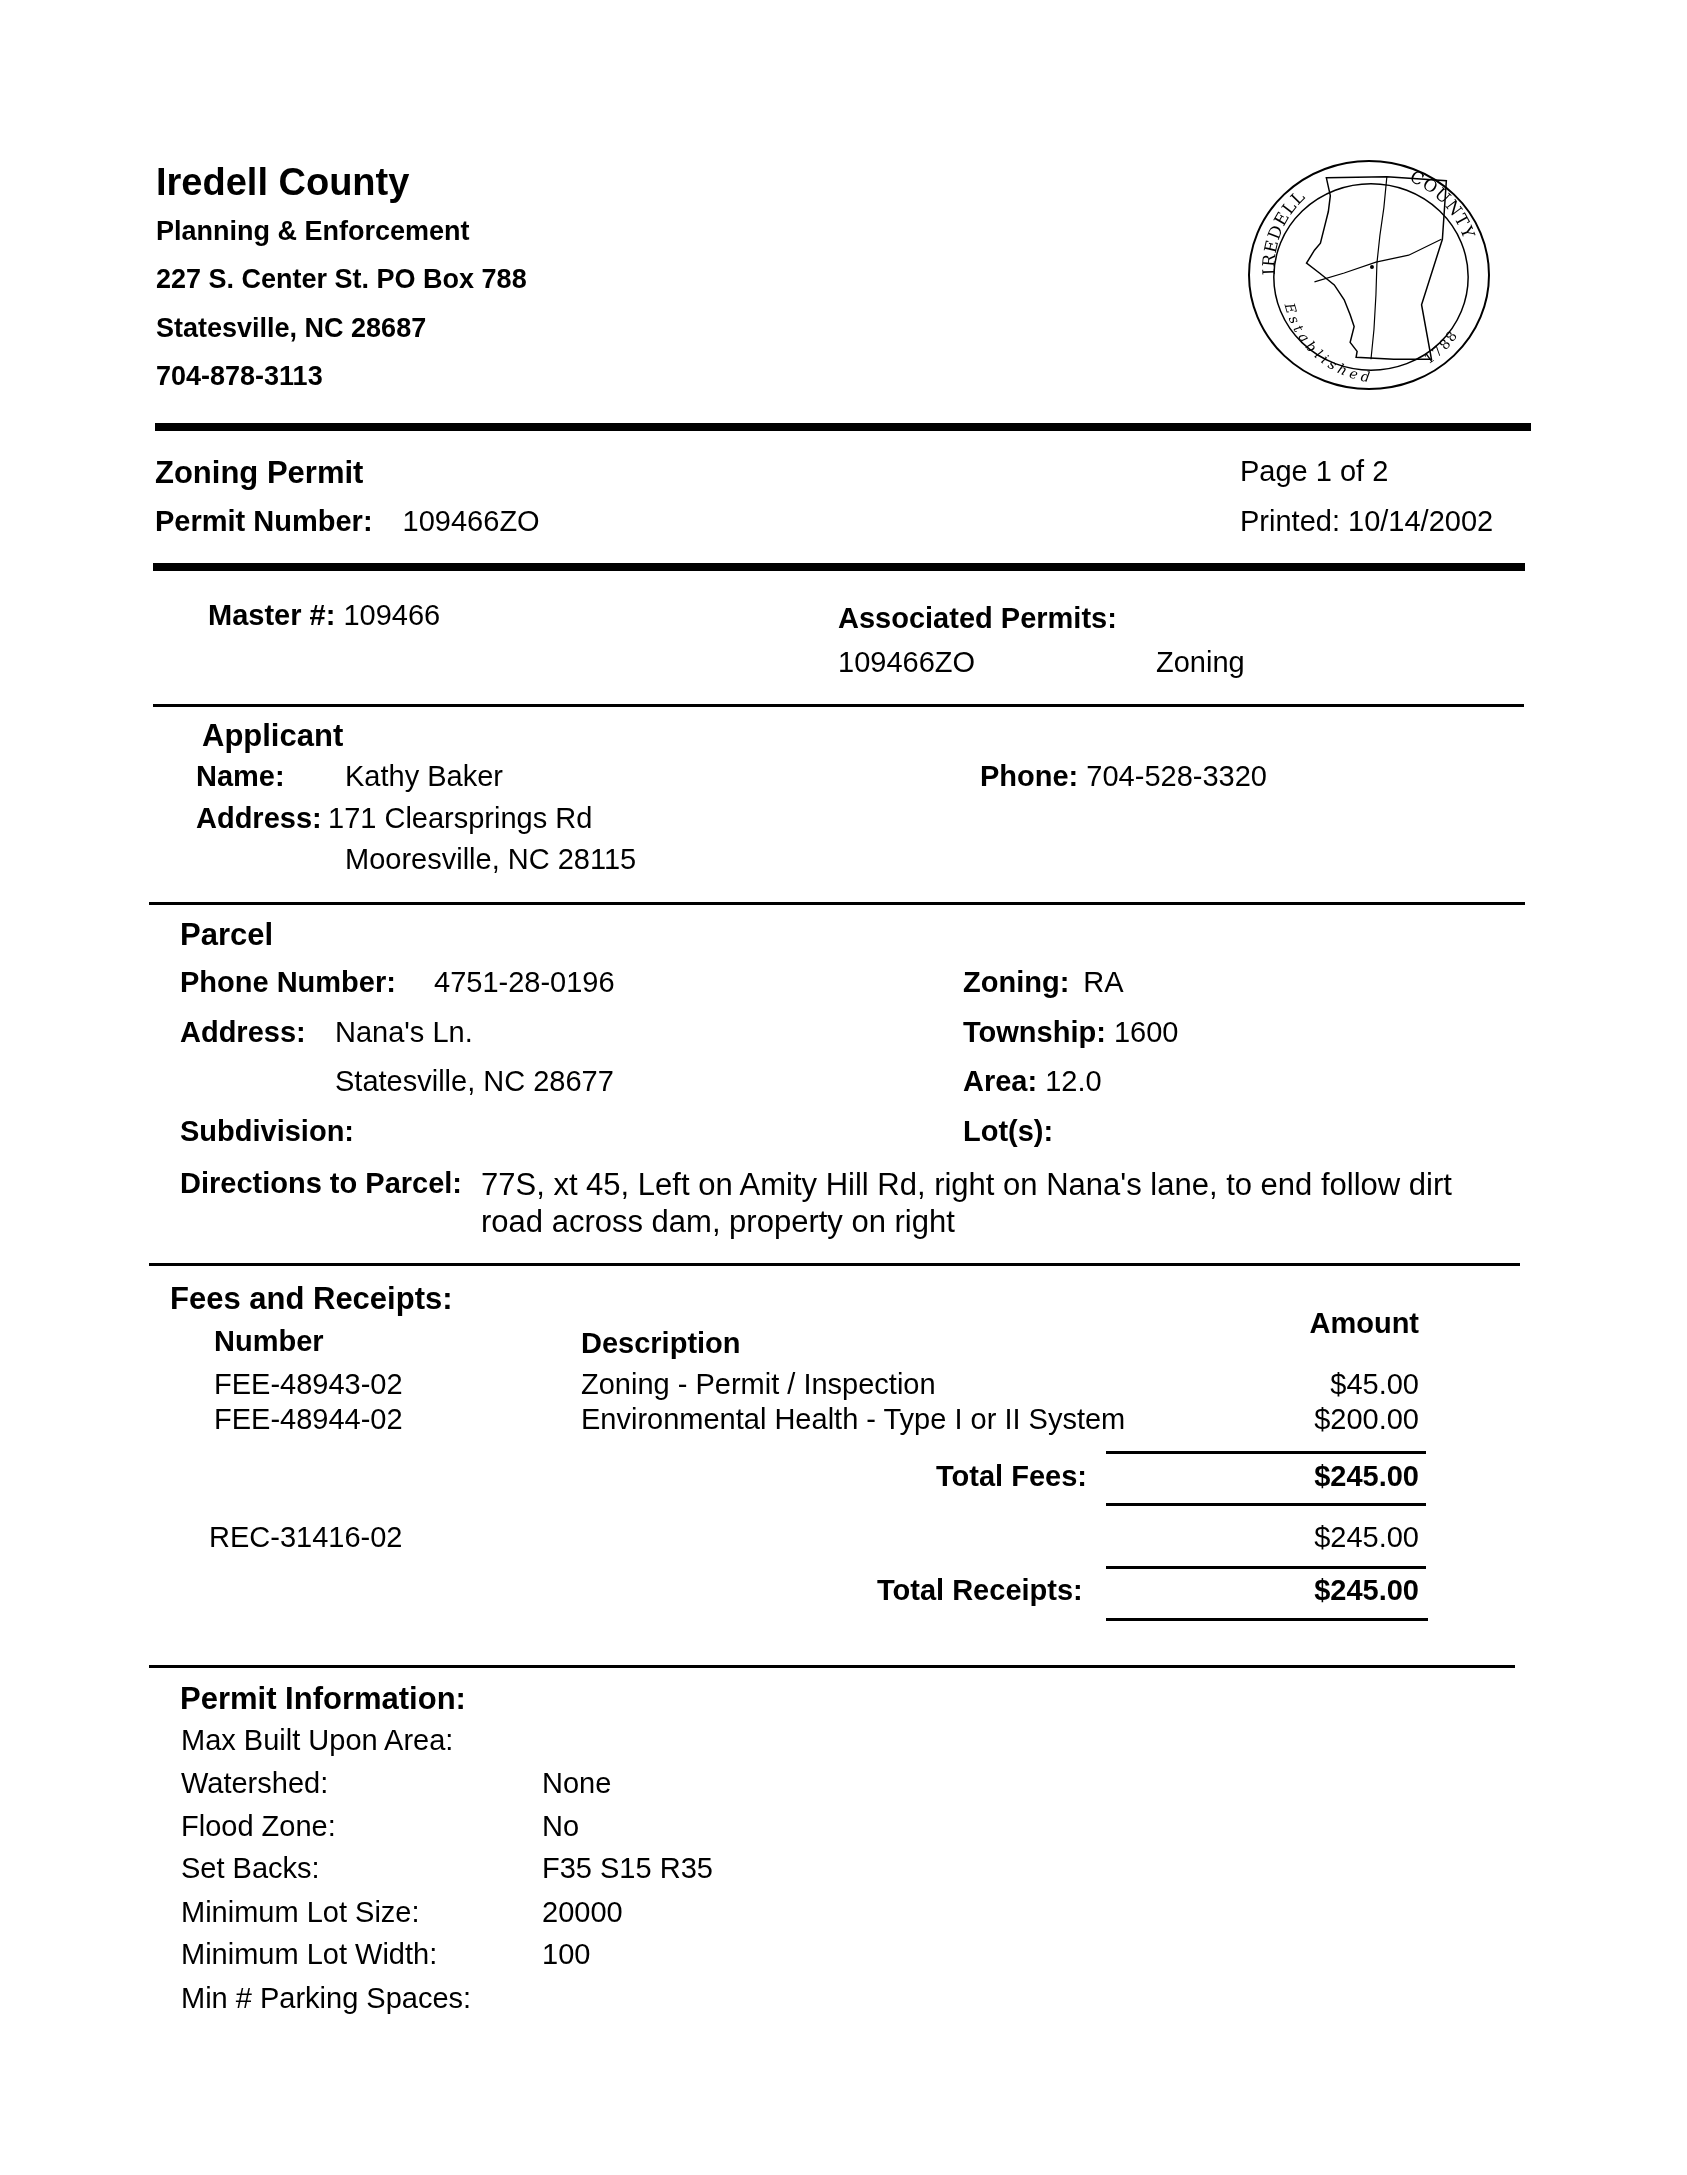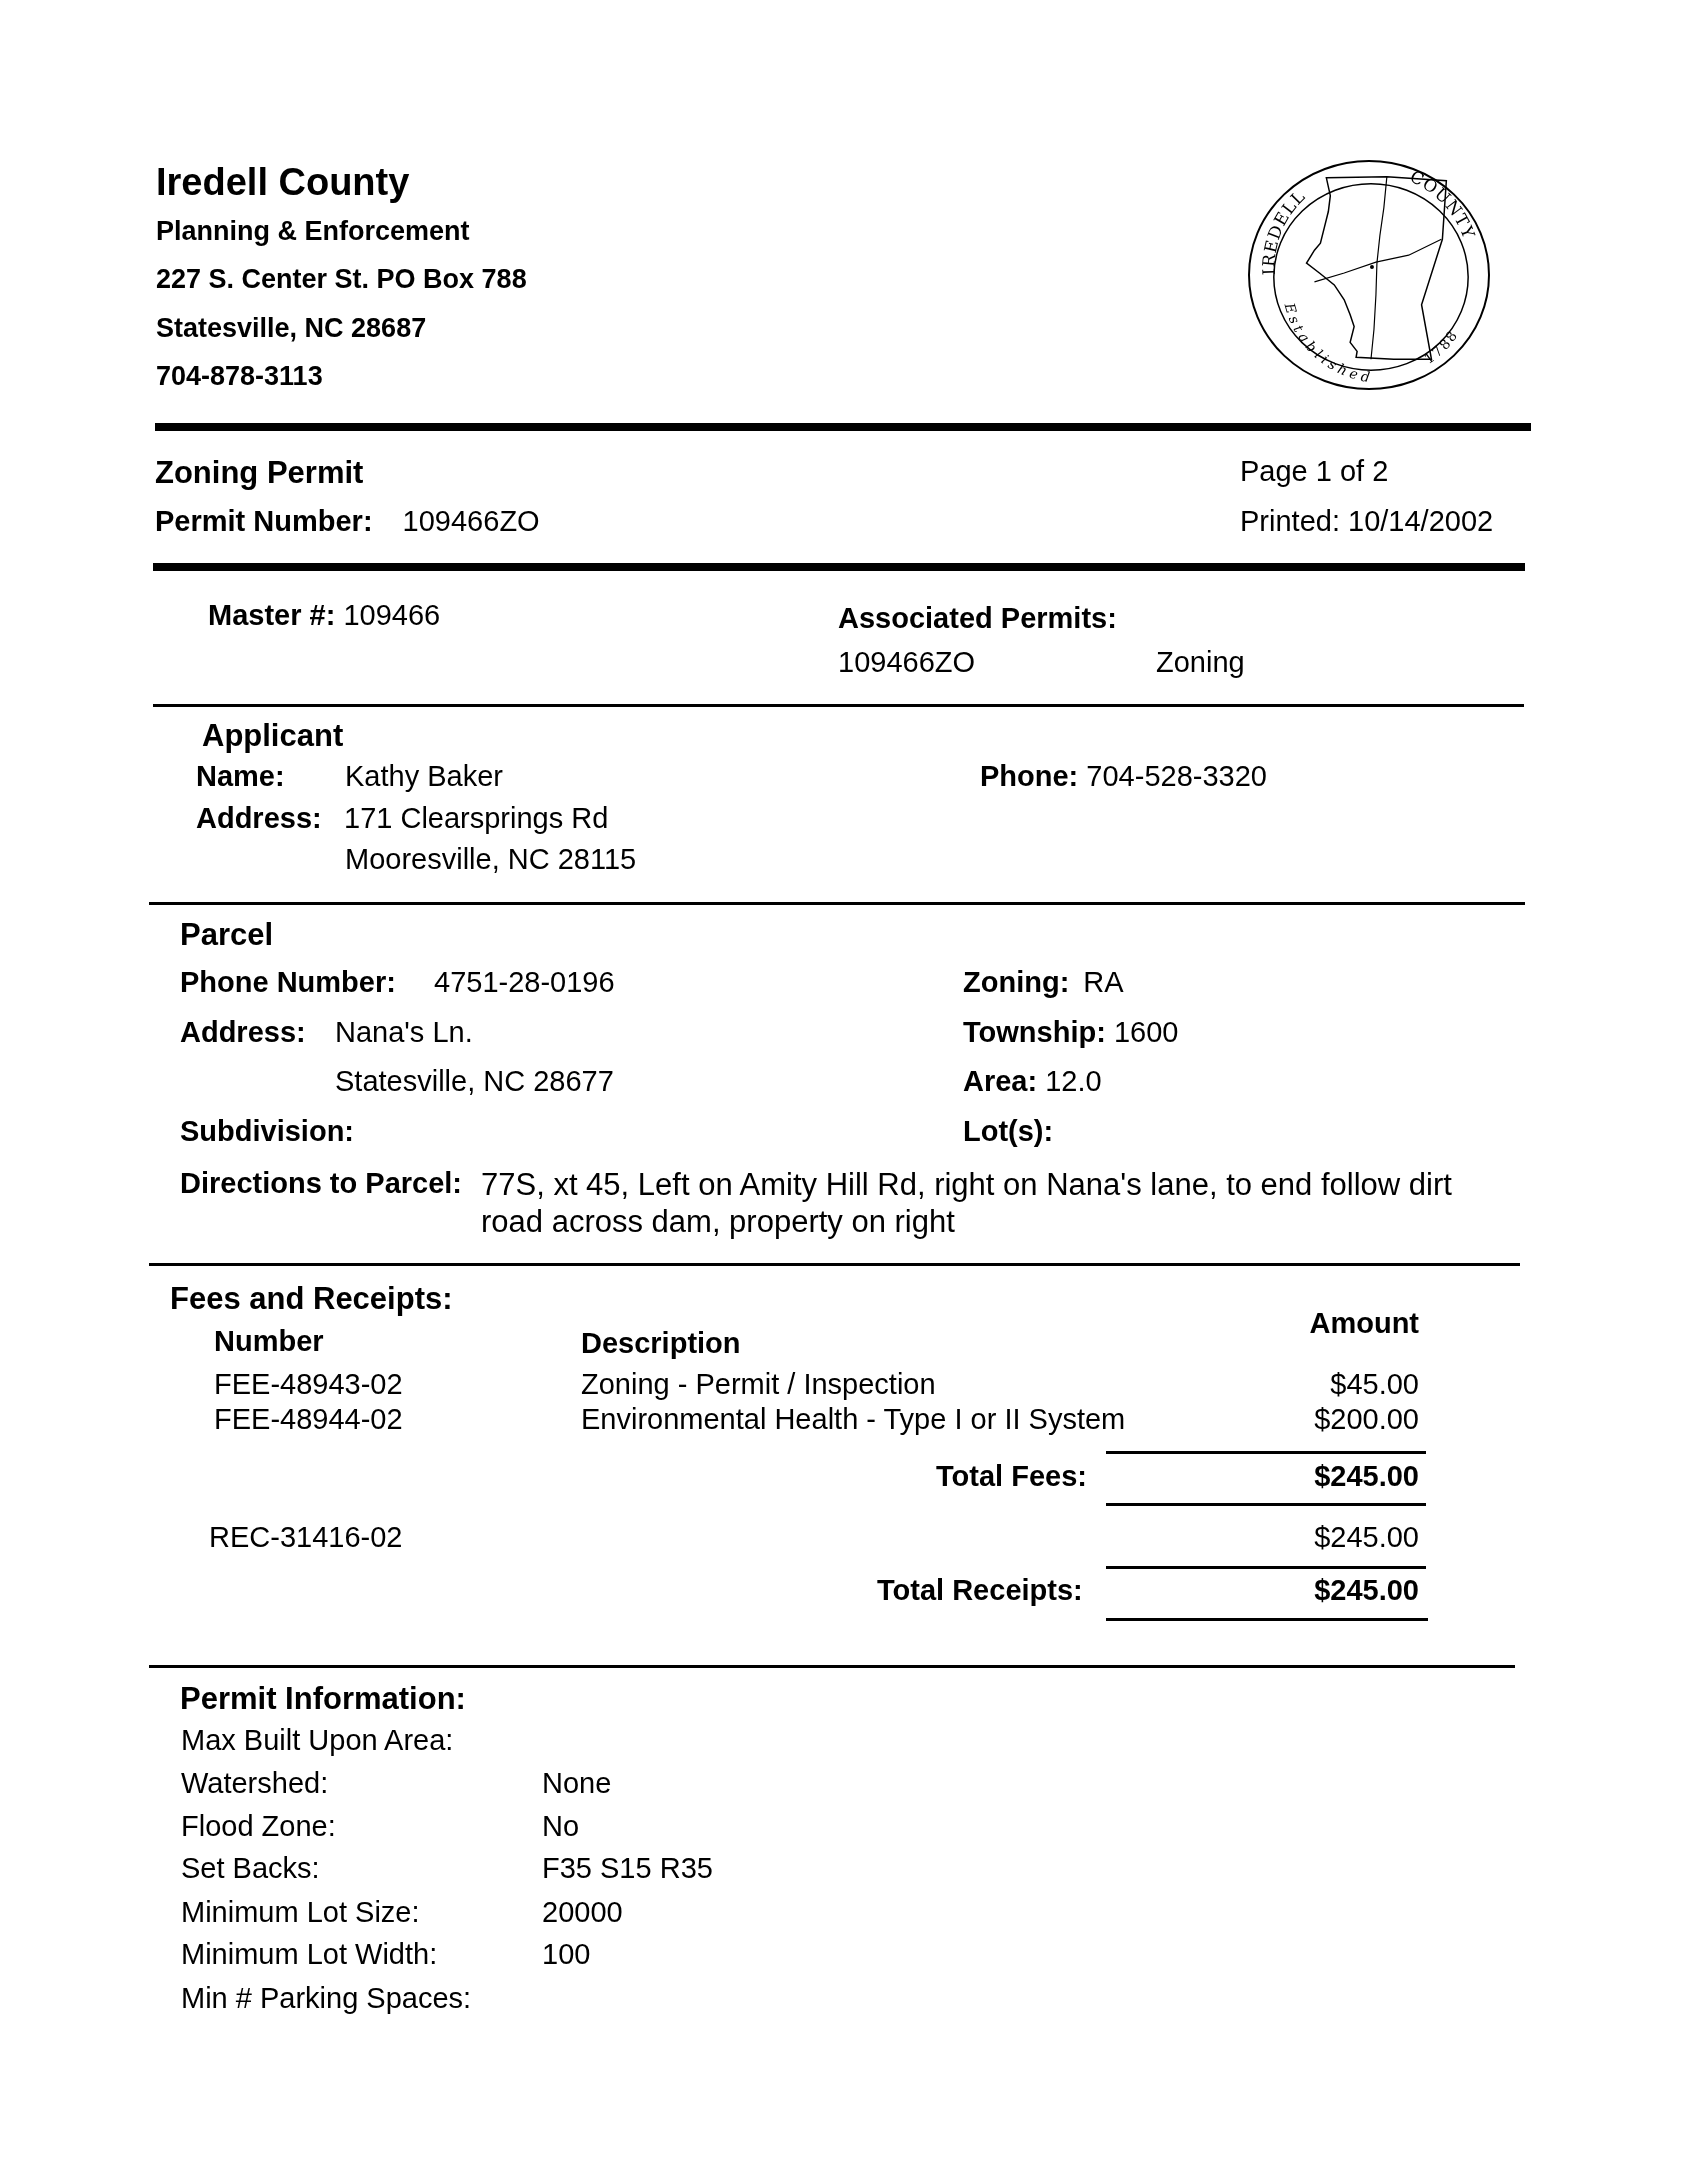--- a/index.html
+++ b/index.html
@@ -65,21 +65,21 @@
 <div class="abs t29 b" style="left:838px;top:604px;">Associated Permits:</div>
 <div class="abs t29" style="left:838px;top:648px;">109466ZO</div>
 <div class="abs t29" style="left:1156px;top:648px;">Zoning</div>
 
 <div class="rule" style="left:153px;top:704px;width:1371px;height:3px;"></div>
 
 <div class="abs t30 b" style="left:196px;top:720px;margin-left:6px;">Applicant</div>
 <div class="abs t29 b" style="left:196px;top:762px;">Name:</div>
 <div class="abs t29" style="left:345px;top:762px;">Kathy Baker</div>
 <div class="abs t29 b" style="left:196px;top:804px;">Address:</div>
-<div class="abs t29" style="left:344px;top:804px;">171 Clearsprings Rd</div>
+<div class="abs t29" style="left:328px;top:804px;">171 Clearsprings Rd</div>
 <div class="abs t29" style="left:345px;top:845px;">Mooresville, NC 28115</div>
 <div class="abs t29" style="left:980px;top:762px;">
   <span class="b">Phone:</span>
   <span>704-528-3320</span>
 </div>
 
 <div class="rule" style="left:149px;top:902px;width:1376px;height:3px;"></div>
 
 <div class="abs t30 b" style="left:180px;top:919px;">Parcel</div>
 <div class="abs t29 b" style="left:180px;top:968px;">Phone Number:</div>

